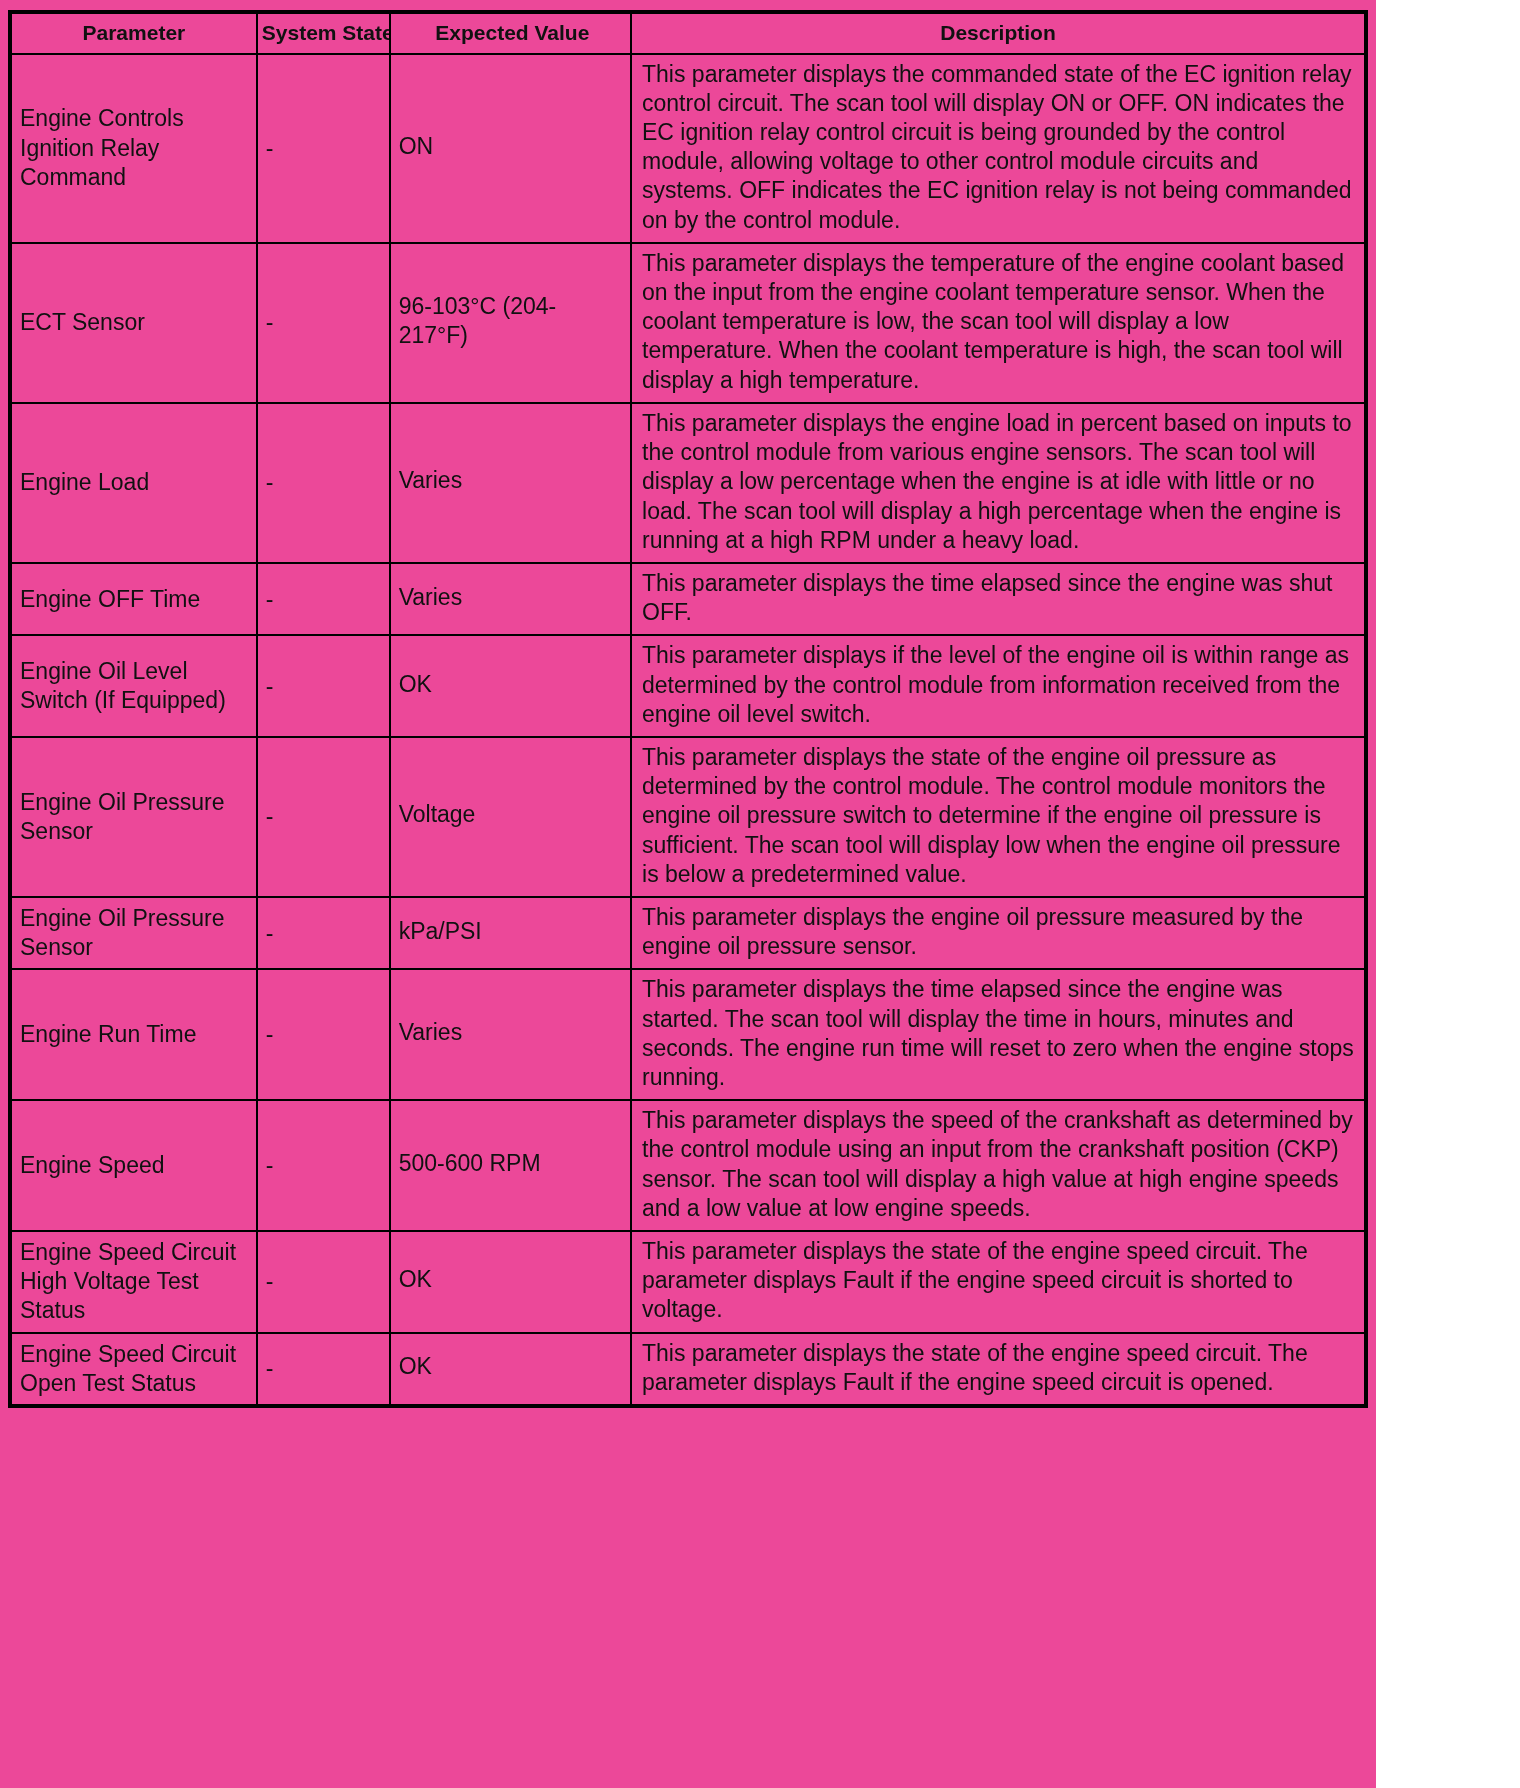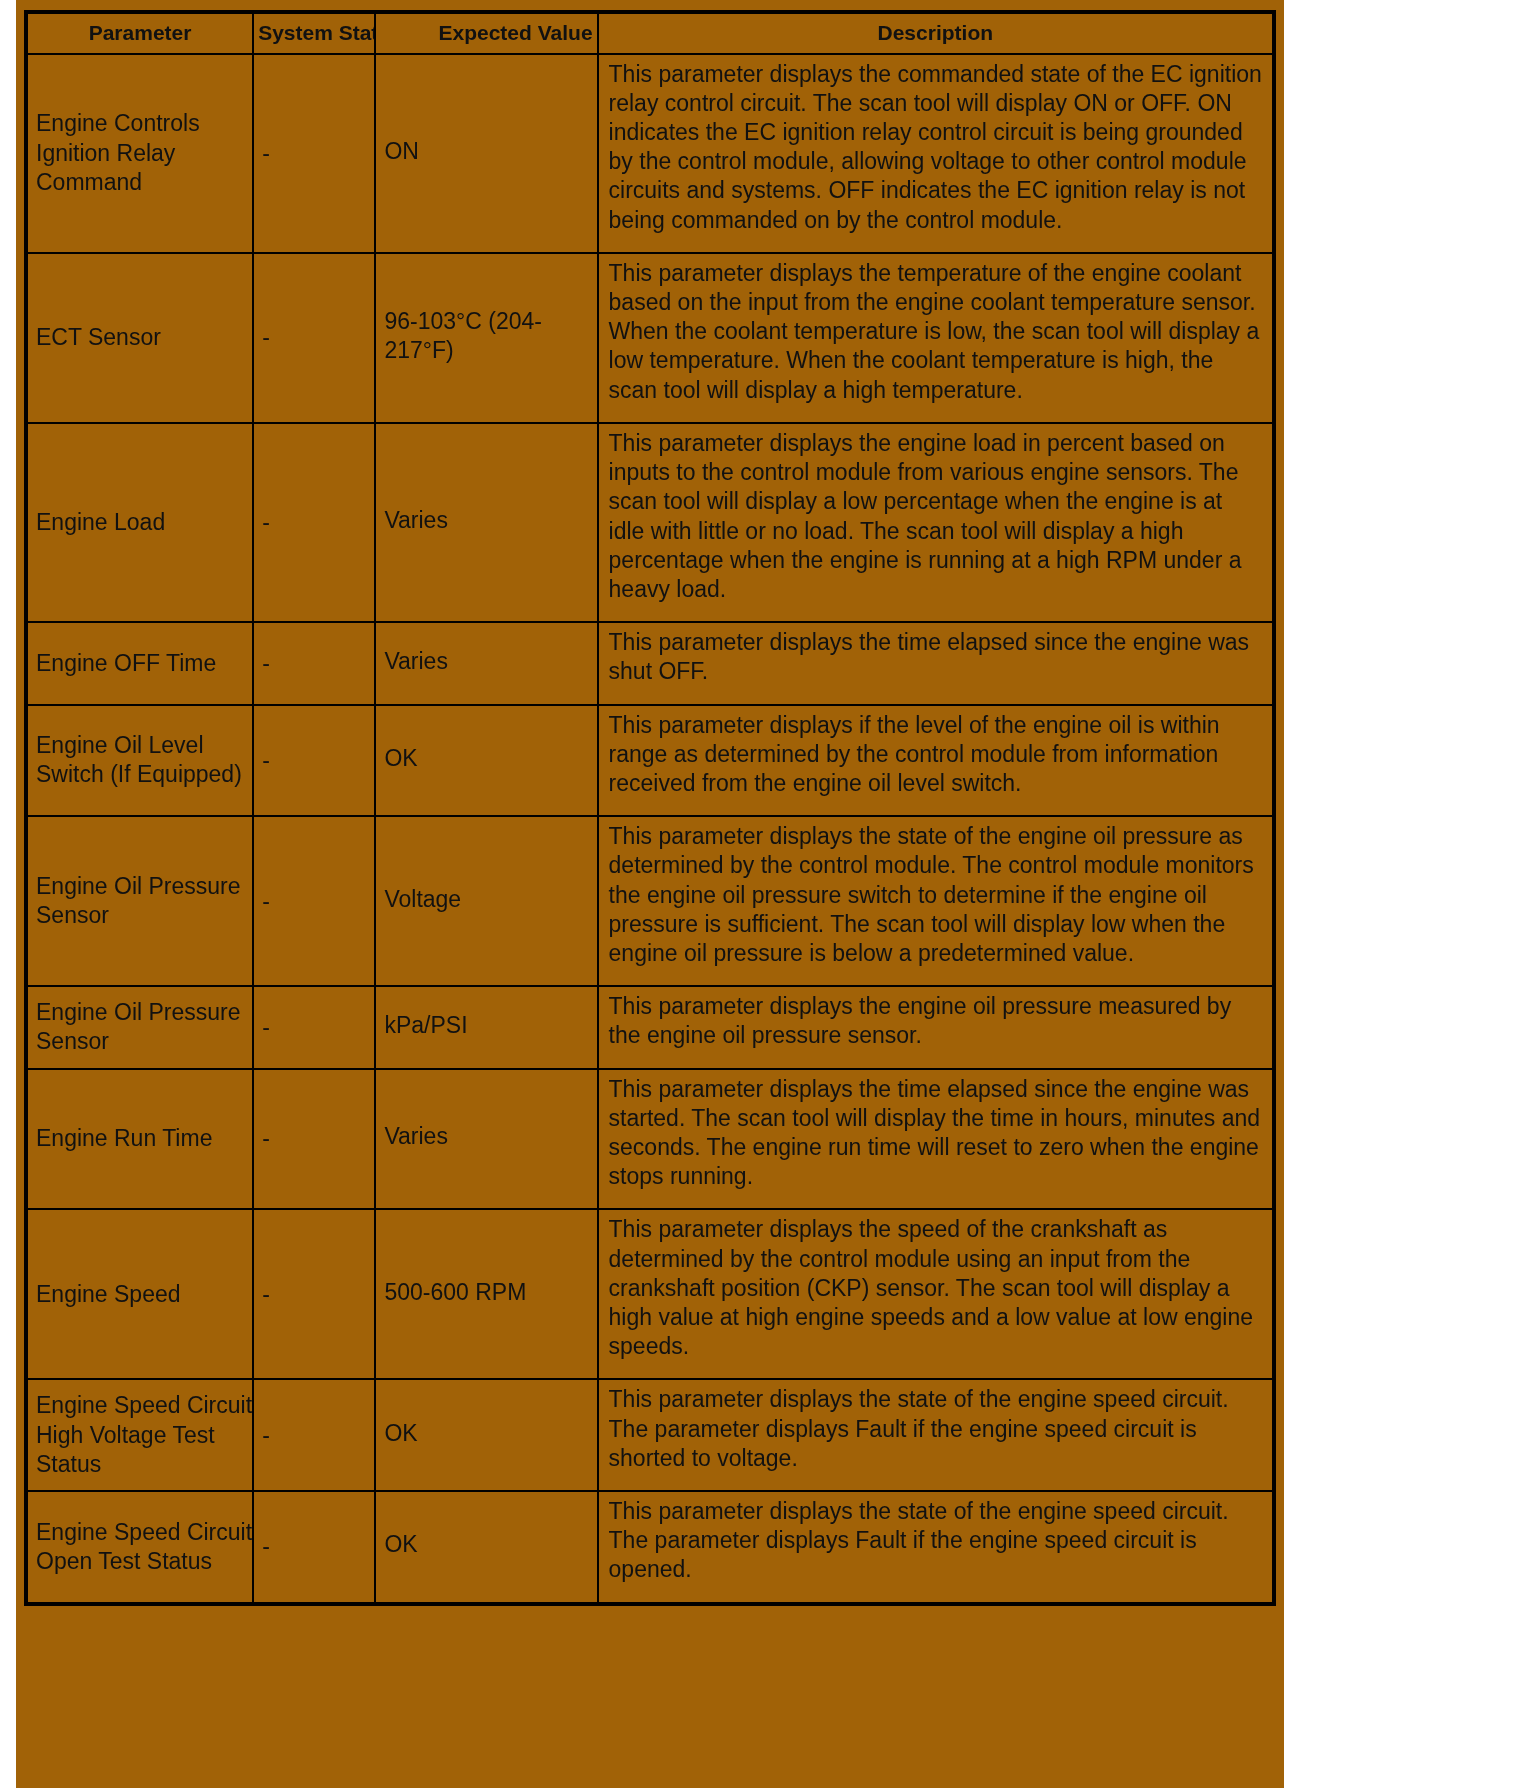--- a/index.html
+++ b/index.html
@@ -6,25 +6,24 @@
   html, body {
     margin: 0;
     padding: 0;
     background: #ffffff;
   }
   body {
     font-family: "Liberation Sans", sans-serif;
     color: #111111;
   }
   .page {
-    width: 1268px;
+    width: 1376px;
     min-height: 1788px;
-    background: #a16207;
+    background: #ec4899;
     padding: 10px 8px;
-    margin-left: 16px;
   }
   table.param-table {
     width: 100%;
     border-collapse: collapse;
     border: 4px solid #000000;
     table-layout: fixed;
   }
   th, td {
     border: 2px solid #000000;
     font-size: 23px;
@@ -34,42 +33,42 @@
   }
   th {
     font-weight: bold;
     font-size: 21px;
     padding: 6px 4px;
     white-space: nowrap;
     text-align: center;
     vertical-align: middle;
   }
   th.th-expected {
-    text-align: right;
+    text-align: center;
     padding-left: 8px;
   }
   td.col-parameter {
     vertical-align: middle;
     text-align: left;
     padding: 4px 0 4px 8px;
   }
   td.col-system-state {
     vertical-align: middle;
     text-align: left;
     padding: 4px 4px 4px 8px;
   }
   td.col-expected-value {
     vertical-align: middle;
     text-align: left;
     padding: 4px 6px 8px 8px;
   }
   td.col-description {
     vertical-align: top;
     text-align: left;
-    padding: 5px 10px 17px 10px;
+    padding: 5px 10px 7px 10px;
   }
 </style>
 </head>
 <body>
 
 <div class="page">
   <table class="param-table">
     <colgroup>
       <col style="width:18.2%">
       <col style="width:9.8%">

